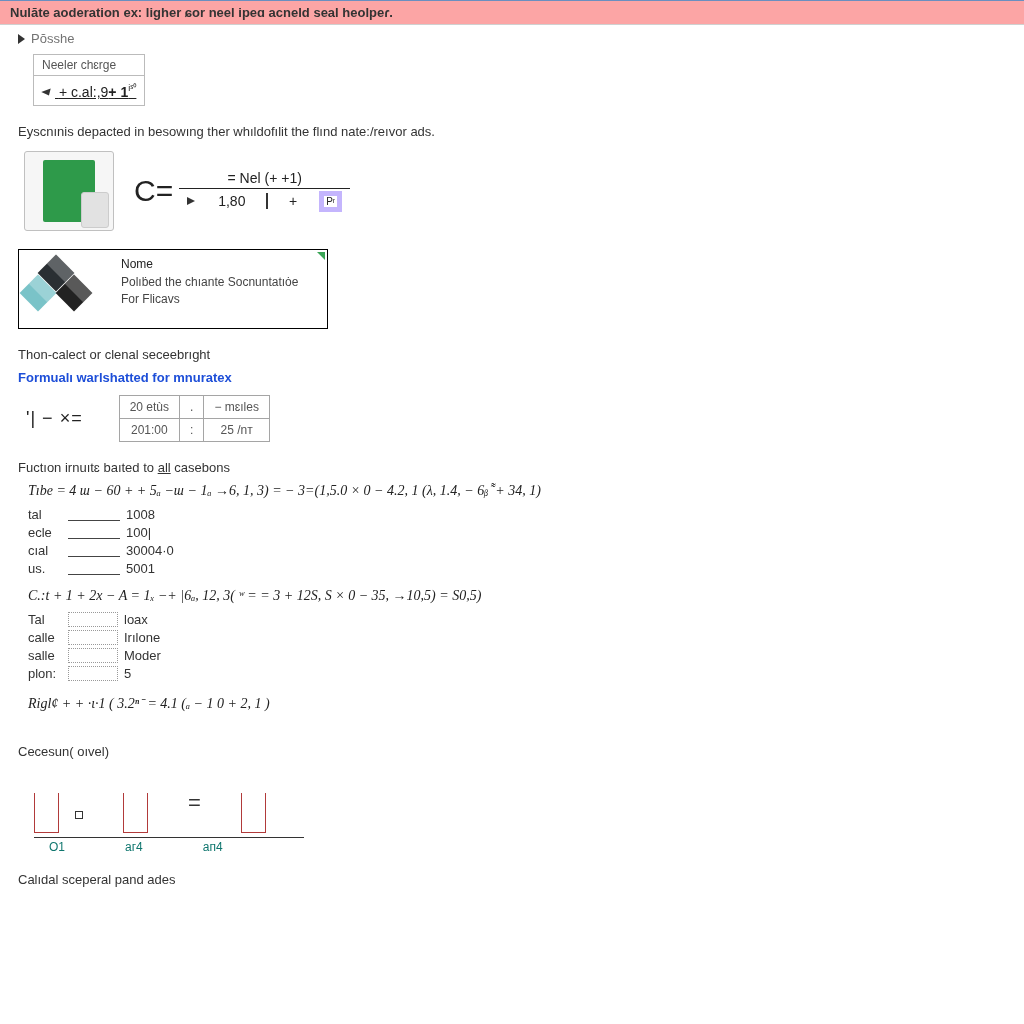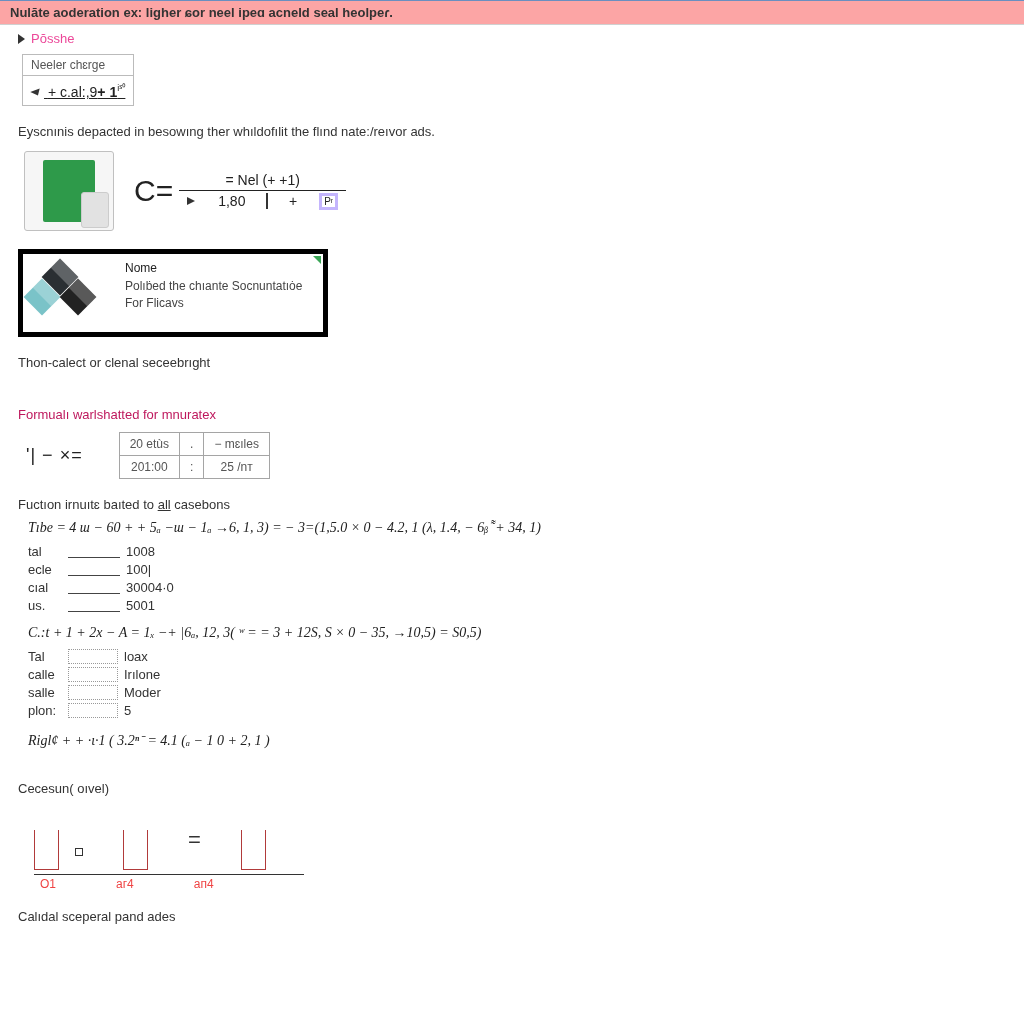--- a/index.html
+++ b/index.html
@@ -18,33 +18,33 @@
     font-weight: bold;
     font-size: 13px;
     color: #333;
   }
   .content { padding: 0 18px 20px 18px; }
   .expand-row {
     display: flex;
     align-items: center;
     padding: 6px 0 6px 0;
     font-size: 13px;
-    color: #ec4899;
+    color: #737373;
   }
   .tri {
     display: inline-block;
     width: 0; height: 0;
     border-top: 5px solid transparent;
     border-bottom: 5px solid transparent;
     border-left: 7px solid #333;
     margin-right: 6px;
   }
   .small-table {
     border-collapse: collapse;
-    margin-left: 4px;
+    margin-left: 15px;
     margin-top: 2px;
     margin-bottom: 18px;
   }
   .small-table td {
     border: 1px solid #bbb;
     padding: 3px 8px;
     font-size: 12px;
     color: #555;
     background: #fff;
   }
@@ -130,36 +130,36 @@
   }
   .arrow-right {
     display: inline-block;
     width: 0; height: 0;
     border-top: 4px solid transparent;
     border-bottom: 4px solid transparent;
     border-left: 8px solid #333;
     margin-right: 3px;
   }
   .mini-super-box {
-    border: 3px solid #c4b5fd;
+    border: 5px solid #c4b5fd;
     font-size: 10px;
     padding: 0 2px;
     margin-left: 2px;
     vertical-align: 4px;
   }
   .cursor-bar {
     display: inline-block;
     width: 1.5px;
     height: 16px;
     background: #333;
     vertical-align: middle;
     margin: 0 1px;
   }
   .green-card {
-    border: 5px solid #000000;
+    border: 1px solid #000000;
     width: 310px;
     padding: 6px 10px 8px 6px;
     display: flex;
     gap: 10px;
     align-items: flex-start;
     margin-bottom: 18px;
     position: relative;
   }
   .green-card::after{
     content:"";
@@ -180,24 +180,24 @@
   .cube3 { background:#222; left:36px; top:24px; }
   .cubetop {
     position:absolute;
     width:26px;height:13px;
     background:rgba(255,255,255,.25);
     top:0;left:0;
   }
   .card-text { font-size: 12px; color: #444; line-height: 1.45; }
   .card-text .title { color: #222; margin-bottom:1px; }
   .heading-bold {
-    font-weight: normal;
-    font-size: 13px;
-    color: #be185d;
-    margin: 37px 0 8px 0;
+    font-weight: bold;
+    font-size: 13px;
+    color: #1d4ed8;
+    margin: 8px 0 8px 0;
   }
   .ix-row {
     display: flex;
     align-items: center;
     gap: 14px;
     margin: 10px 0 18px 8px;
   }
   .ix-left {
     font-size: 18px;
     color: #222;
@@ -270,22 +270,22 @@
   .axis-line {
     border-top: 1.5px solid #333;
     width: 270px;
     margin-left: 16px;
     margin-bottom: 2px;
   }
   .axis-labels {
     display: flex;
     gap: 60px;
     font-size: 12px;
-    color: #ef4444;
-    margin-left: 22px;
+    color: #0f766e;
+    margin-left: 31px;
     margin-bottom: 18px;
   }
 </style>
 </head>
 <body>
 
 <div class="header-bar">
   <span>Nulāte aoderation ex: ligher ɕor neel ipeɑ acneld seal heolpeɾ.</span>
 </div>
 

